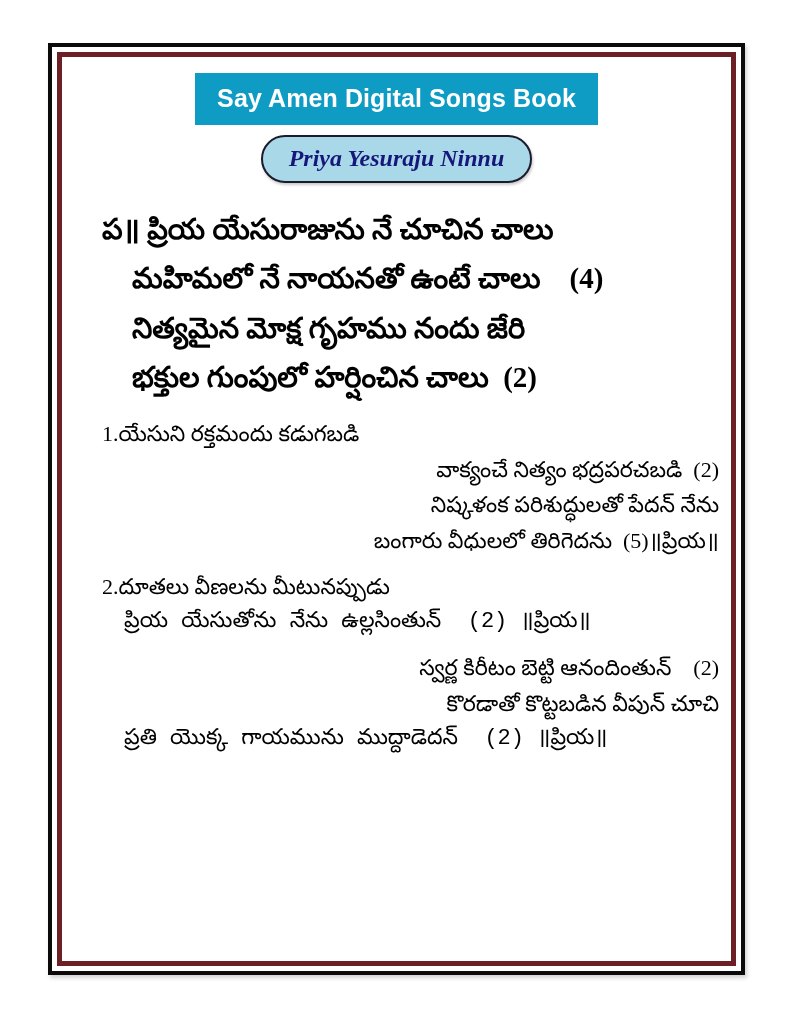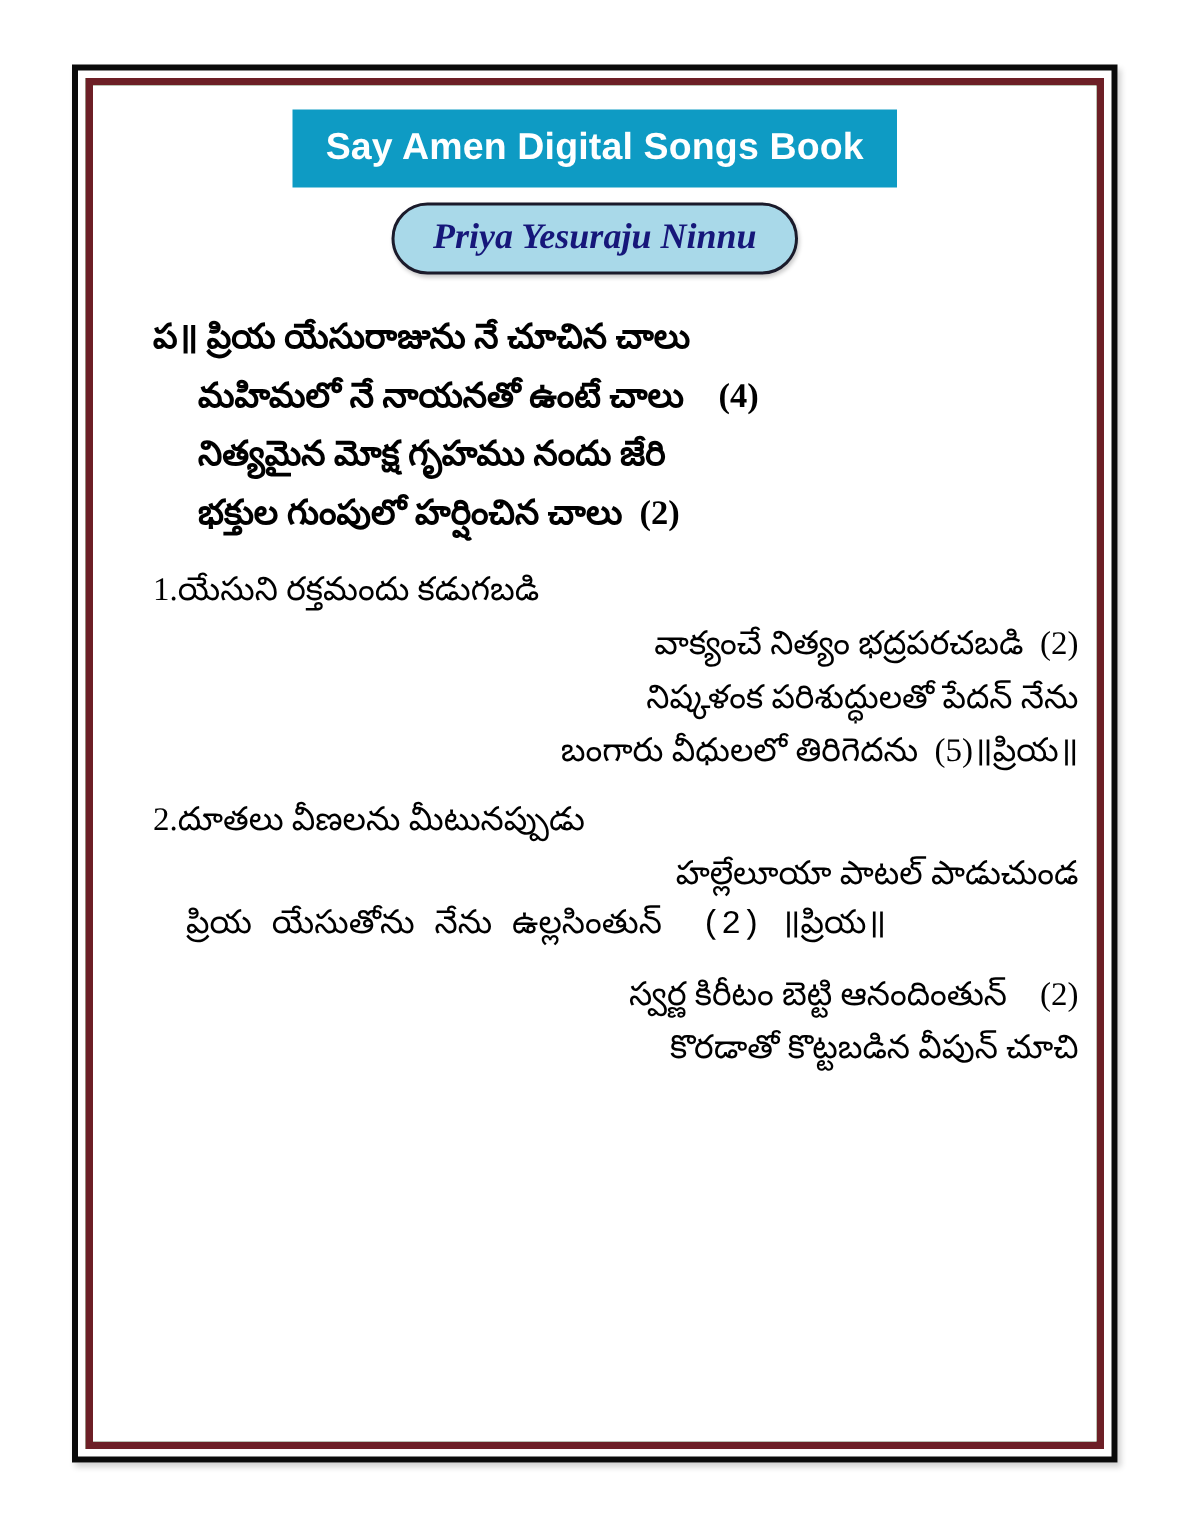--- a/index.html
+++ b/index.html
@@ -29,21 +29,21 @@
     box-shadow: 2px 3px 4px rgba(0,0,0,0.18);
   }
   .page-frame-inner {
     position: absolute;
     left: 5px;
     top: 5px;
     right: 5px;
     bottom: 5px;
     box-sizing: border-box;
     border: 5px solid #d946ef;
-    background: #86efac;
+    background: #c4b5fd;
   }
   .page-content {
     position: absolute;
     left: 0;
     top: 0;
     right: 0;
     bottom: 0;
     box-sizing: border-box;
     padding: 0;
     background: #ffffff;
@@ -103,21 +103,21 @@
     margin-bottom: 14px;
   }
 
   .line {
     font-size: 22px;
     line-height: 1.62;
     white-space: pre;
     color: #000000;
   }
   .stanza.pallavi .line {
-    font-size: 23px;
+    font-size: 29px;
     line-height: 1.70;
   }
 
   
   .line.lead     { padding-left: 0px; }
   .line.cont     { padding-left: 30px; }
   .line.vcont    { padding-left: 18px; text-align: right; }
   .line.vcont2   { padding-left: 22px; font-family: Liberation Mono, monospace; }
 </style>
 </head>
@@ -143,24 +143,24 @@
             <div class="line cont">భక్తుల గుంపులో హర్షించిన చాలు  (2)</div>
           </div>
           <div class="stanza">
             <div class="line lead">1.యేసుని రక్తమందు కడుగబడి</div>
             <div class="line vcont">వాక్యంచే నిత్యం భద్రపరచబడి  (2)</div>
             <div class="line vcont">నిష్కళంక పరిశుద్ధులతో పేదన్ నేను</div>
             <div class="line vcont">బంగారు వీధులలో తిరిగెదను  (5)॥ప్రియ॥</div>
           </div>
           <div class="stanza">
             <div class="line lead">2.దూతలు వీణలను మీటునప్పుడు</div>
-            <div class="line vcont">హల్లేలూయా పాటల్ పాడుచుండ</div>
             <div class="line vcont2">ప్రియ యేసుతోను నేను ఉల్లసింతున్  (2) ॥ప్రియ॥</div>
           </div>
           <div class="stanza">
             <div class="line vcont">స్వర్ణ కిరీటం బెట్టి ఆనందింతున్    (2)</div>
             <div class="line vcont">కొరడాతో కొట్టబడిన వీపున్ చూచి</div>
+            <div class="line vcont2">ప్రతి యొక్క గాయమును ముద్దాడెదన్  (2) ॥ప్రియ॥</div>
           </div>
         </div>
 
     </div>
   </div>
 </div>
 
 </body></html>

